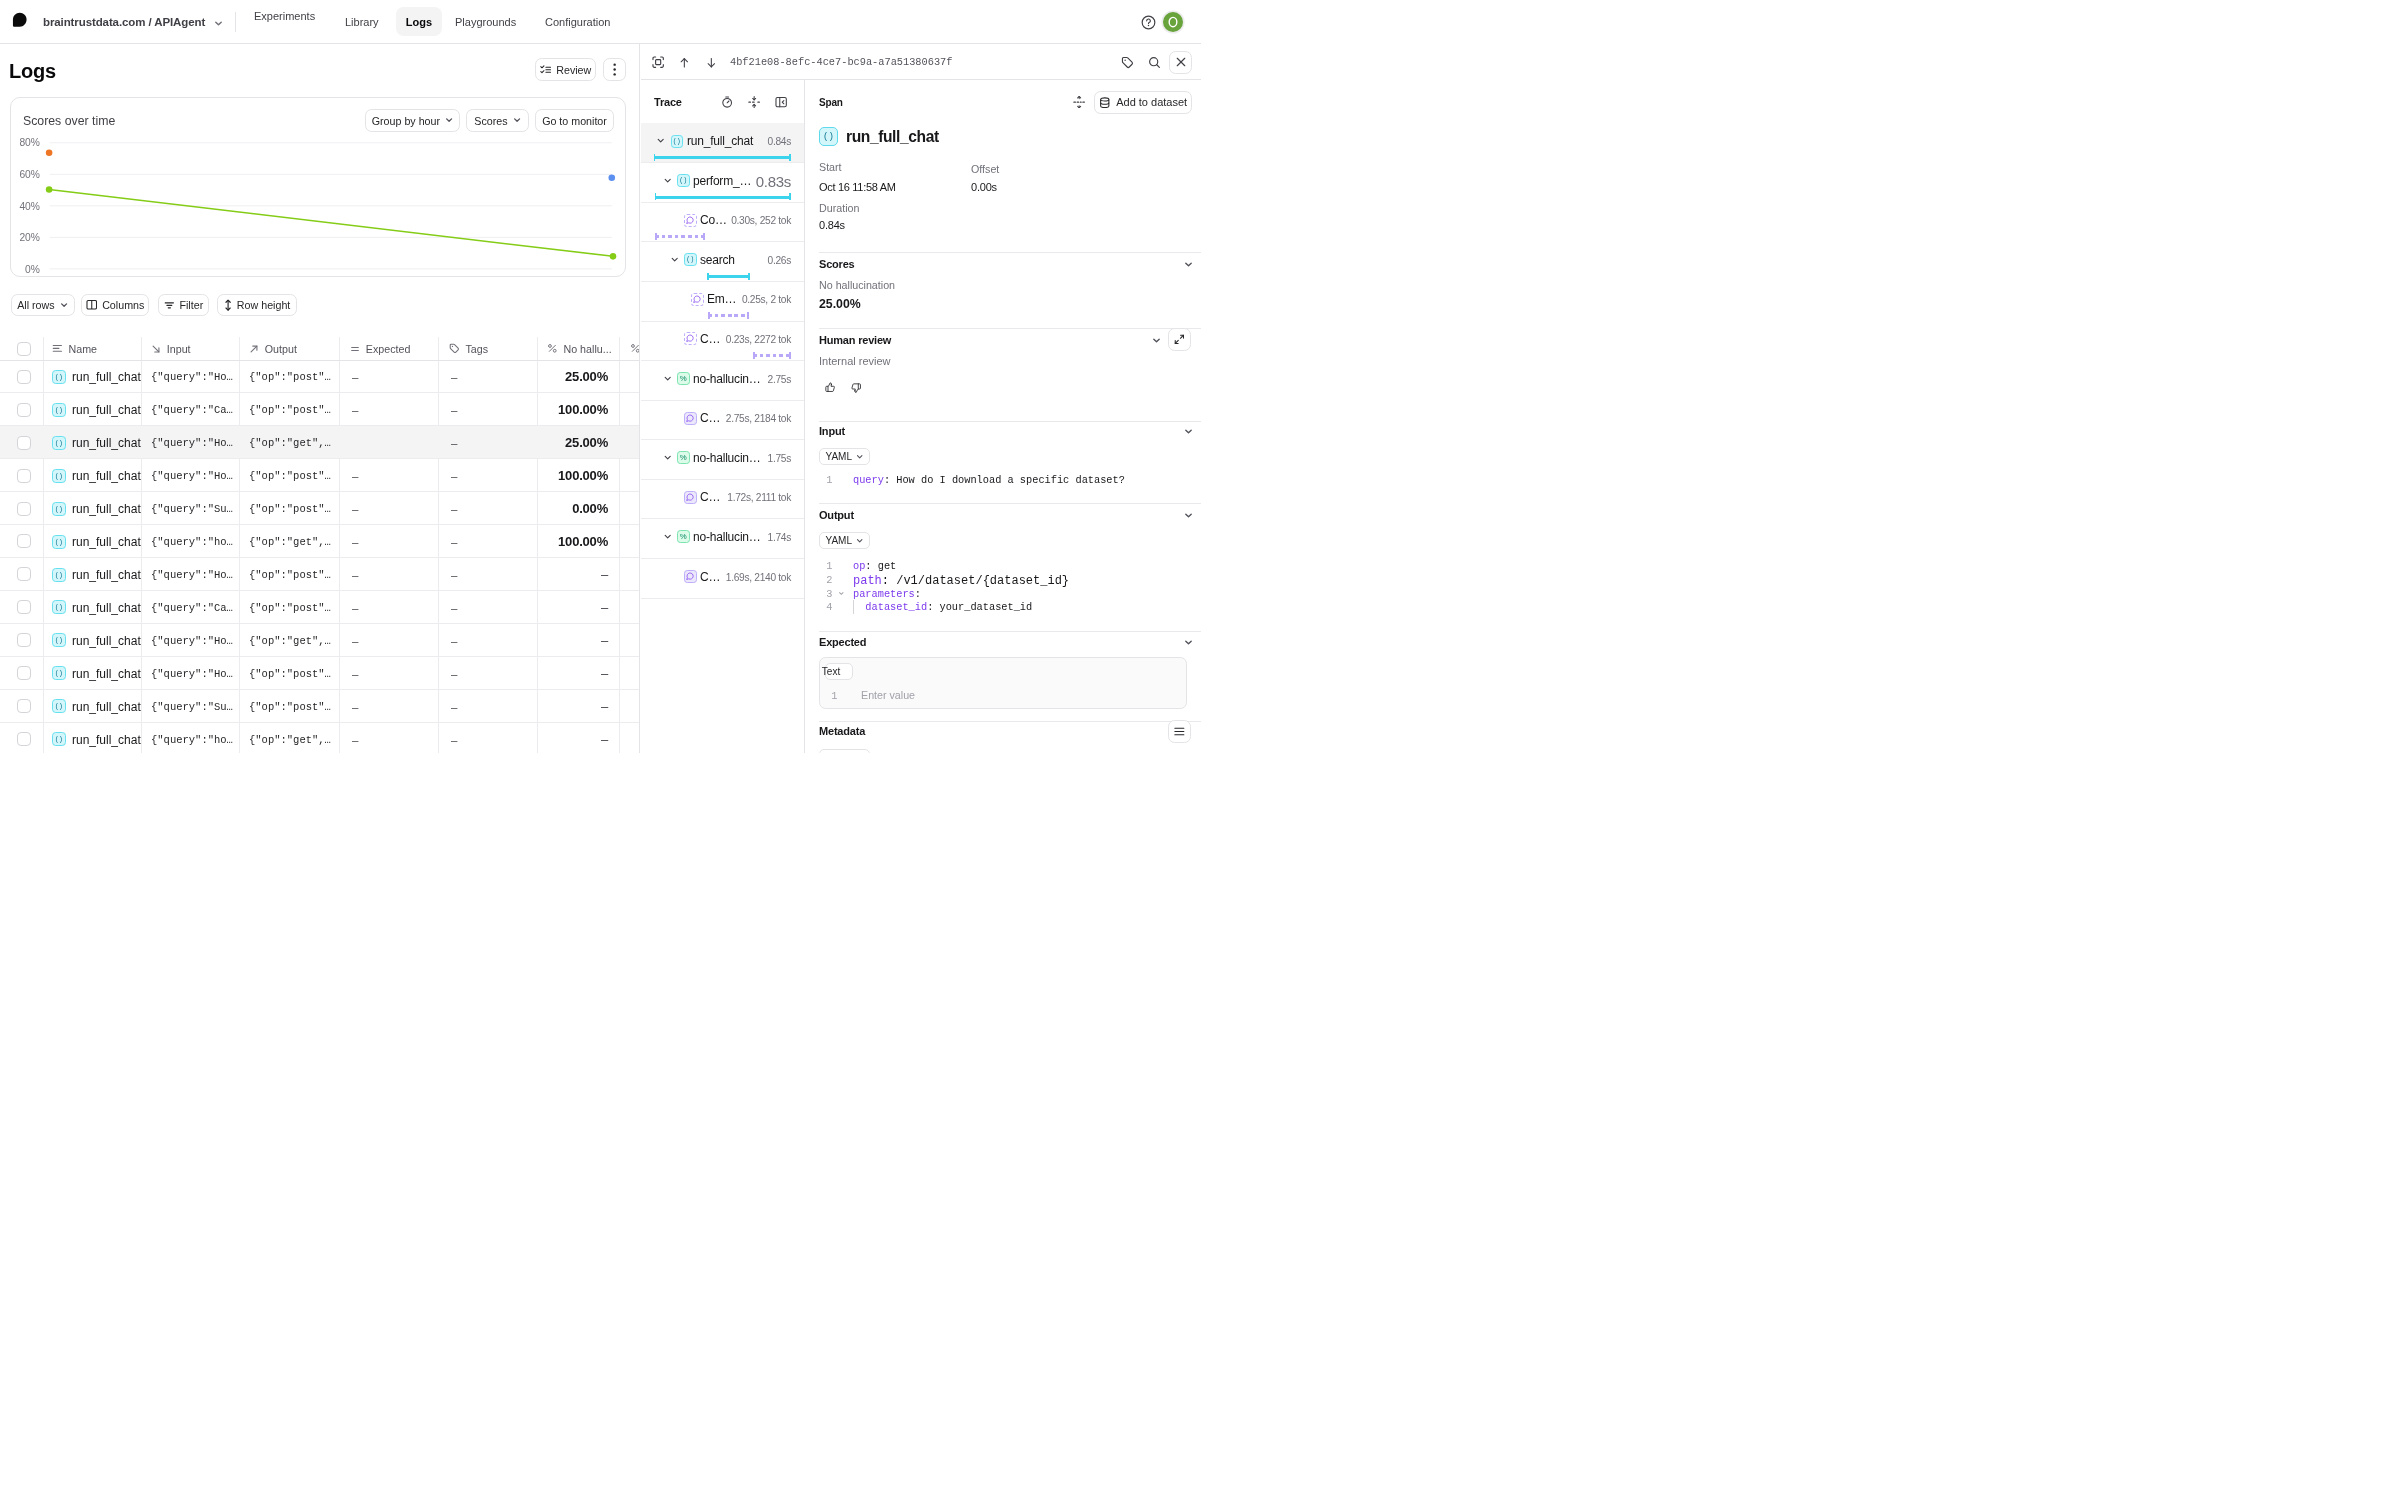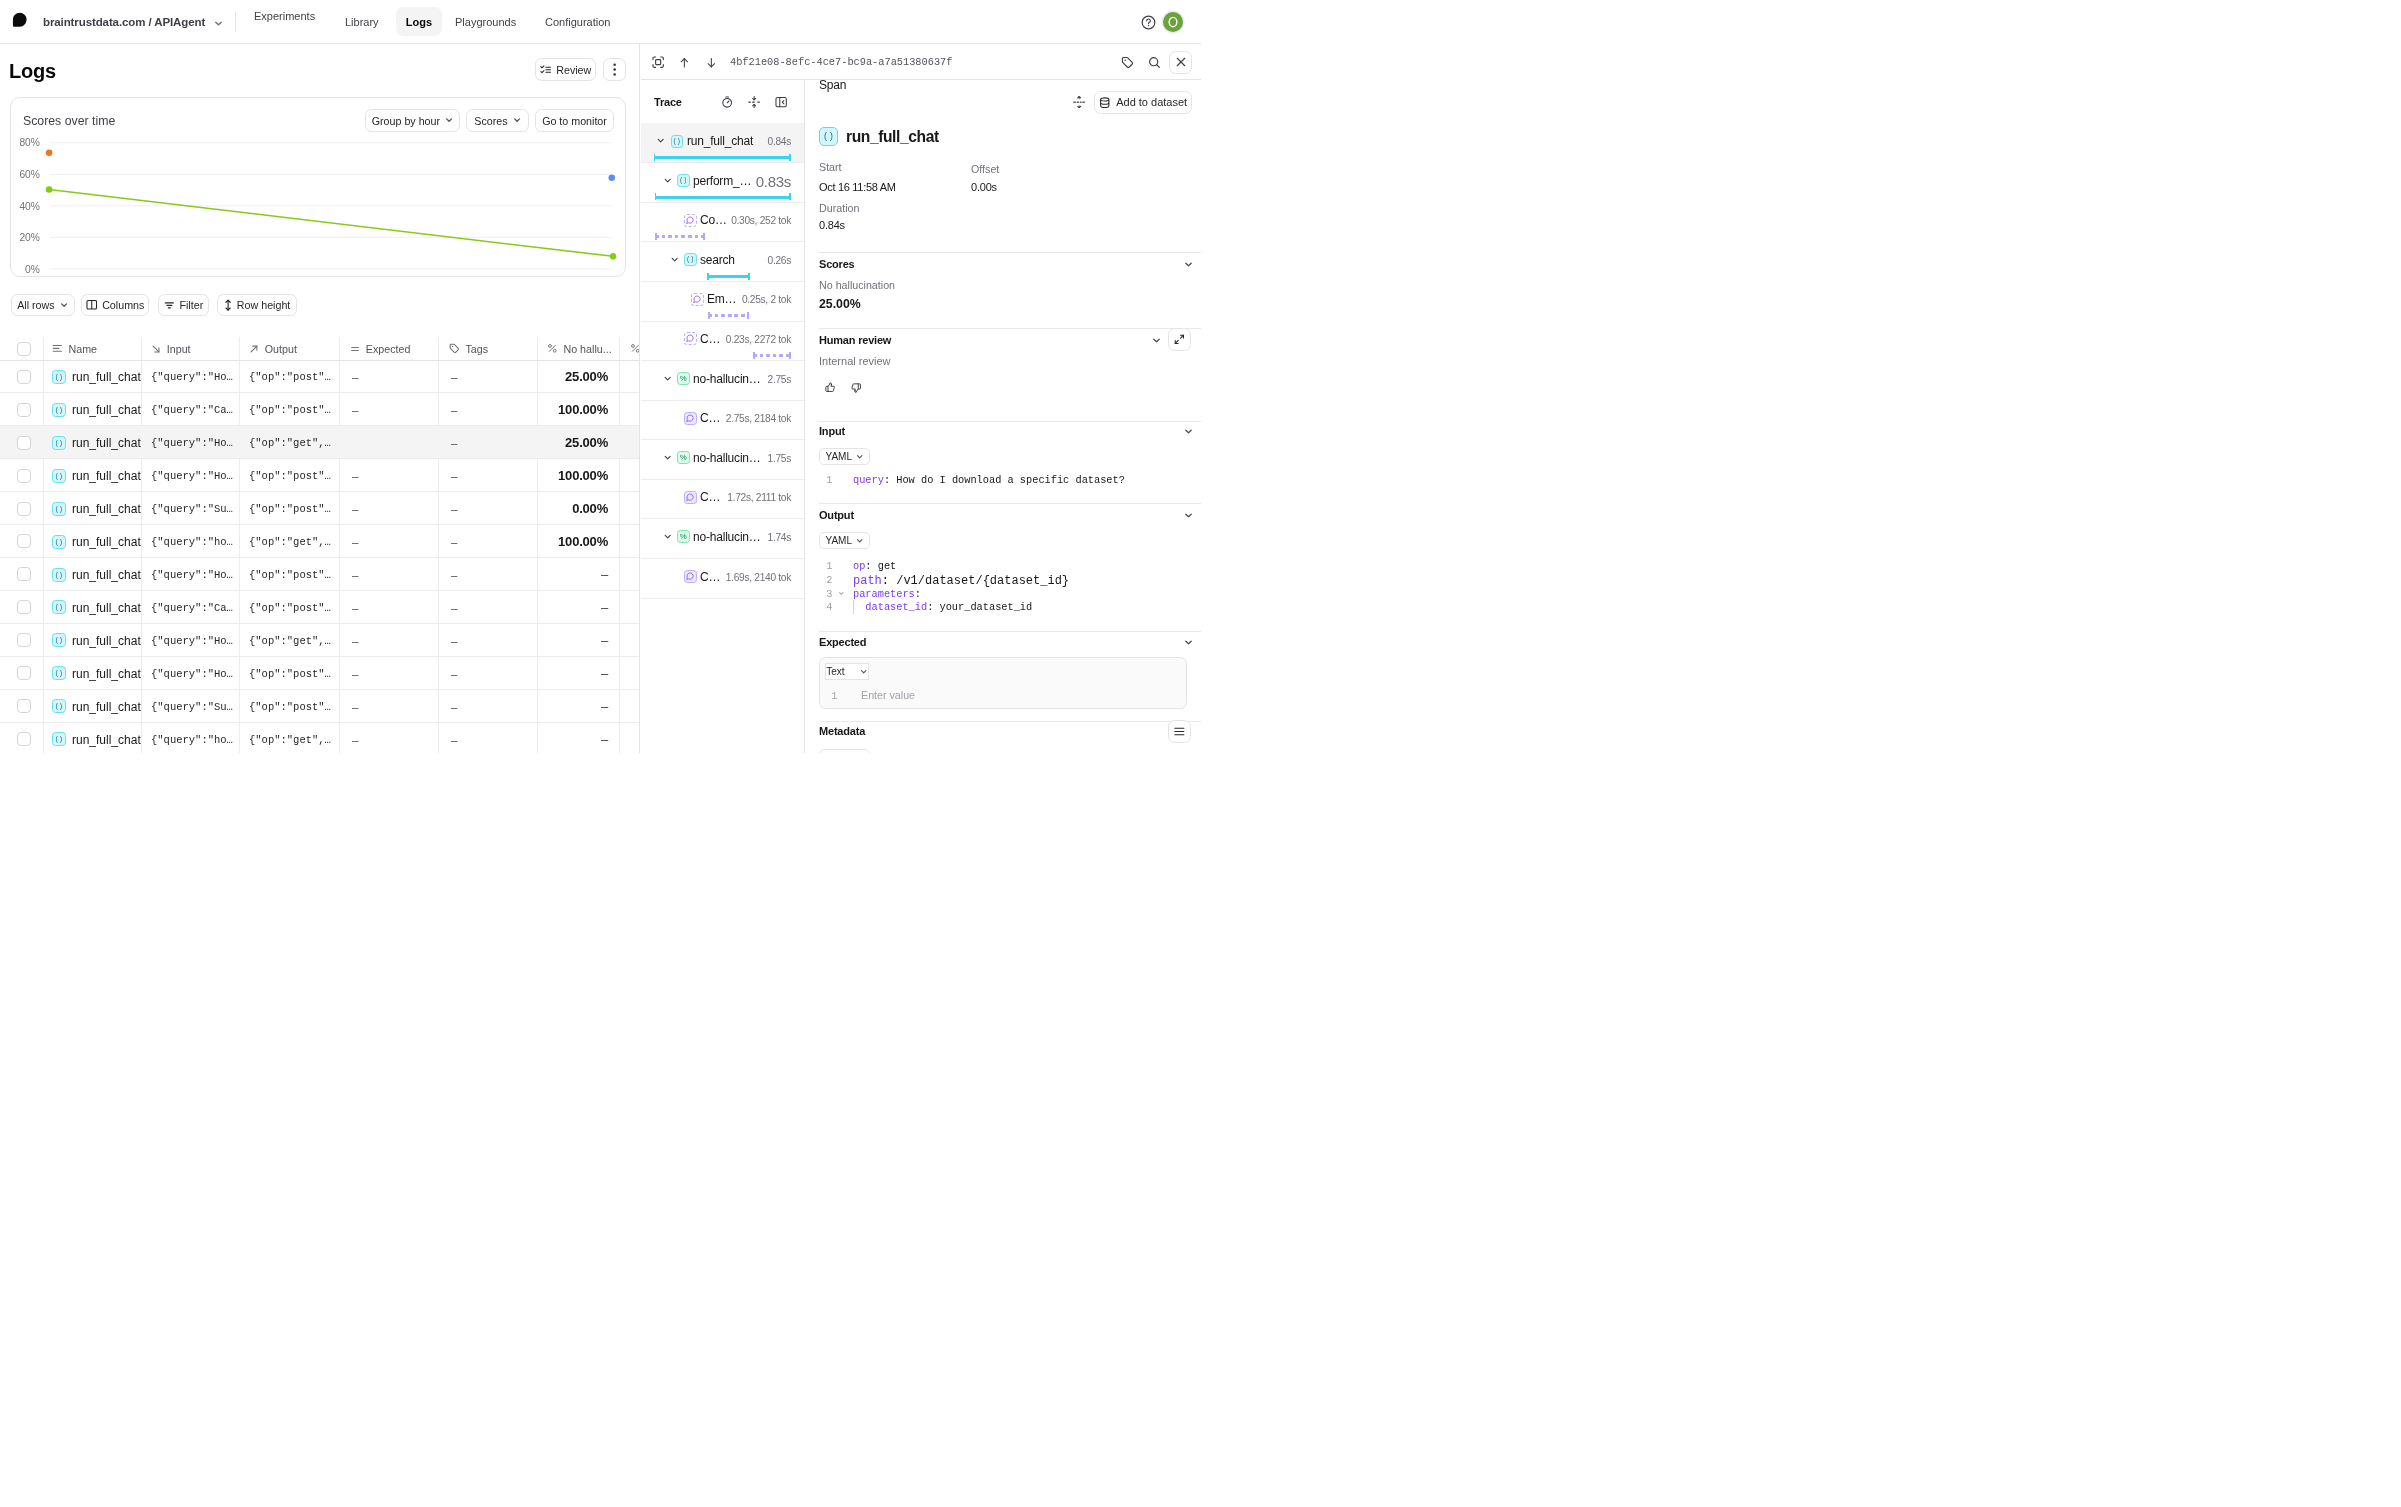--- a/index.html
+++ b/index.html
@@ -503,21 +503,21 @@
 <div class="abs" style="left:0;top:554px;width:163px;height:0.8px;background:#ececef"></div>
 <div class="abs" style="left:43px;top:526px;width:12.5px;height:12.5px;border:0.8px solid #bfaef9;border-radius:3.3px;background:#ece8fc;display:flex;align-items:center;justify-content:center">
       <svg width="8.2" height="8.2" viewBox="0 0 24 24">
         <path d="M7.9 20A9 9 0 1 0 4 16.1L2 22Z" fill="none" stroke="#7c3aed" stroke-width="2.1" stroke-linejoin="round"></path>
       </svg>
     </div>
 <div class="abs" style="left:59px;top:526px;width:91px;height:14px;display:flex;align-items:center">
       <span style="flex:1;min-width:0;overflow:hidden;text-overflow:ellipsis;white-space:nowrap;font-size:12px;color:#18181b;font-weight:500;letter-spacing:-0.2px">Completion</span>
       <span style="white-space:nowrap;font-size:10.2px;color:#71717a;letter-spacing:-0.3px;padding-left:3.3px">1.69s, 2140 tok</span>
     </div>
-<div class="abs" style="left:178px;top:27px;height:27px;display:flex;align-items:center;font-size:12px;font-weight:400;letter-spacing:-0.2px">Span</div>
+<div class="abs" style="left:178px;top:45px;height:27px;display:flex;align-items:center;font-size:10px;font-weight:700;letter-spacing:-0.2px">Span</div>
 <svg class="abs" style="left:432px;top:52px" width="12.3" height="12.3" viewBox="0 0 15 15">
       <g fill="none" stroke="#3f3f46" stroke-width="1.3" stroke-linecap="round" stroke-linejoin="round">
         <path d="M7.5 0.8 V3.2"></path>
         <path d="M5.7 2.4 L7.5 0.6 L9.3 2.4"></path>
         <path d="M7.5 14.2 V11.8"></path>
         <path d="M5.7 12.6 L7.5 14.4 L9.3 12.6"></path>
         <line x1="1" y1="7.5" x2="3" y2="7.5"></line>
         <line x1="5" y1="7.5" x2="10" y2="7.5" stroke-dasharray="1.8 2"></line>
         <line x1="12" y1="7.5" x2="14" y2="7.5"></line>
       </g>
@@ -610,21 +610,21 @@
     <div class="abs mono" style="left:212px;top:544px;font-size:10.3px;color:#18181b;white-space:pre"><span style="color:#7c3aed">parameters</span><span style="color:#18181b">:</span></div>
 <div class="abs mono" style="left:180px;top:557px;width:11.5px;text-align:right;font-size:10.3px;color:#a1a1aa">4</div>
     <div class="abs" style="left:212px;top:556px;width:0.8px;height:13.6px;background:#d4d4d8"></div>
     <div class="abs mono" style="left:212px;top:557px;font-size:10.3px;color:#18181b;white-space:pre"><span style="color:#7c3aed">  dataset_id</span><span style="color:#18181b">: your_dataset_id</span></div>
 <div class="abs" style="left:178px;top:587px;width:382px;height:0.8px;background:#e9e9eb"></div>
 <div class="abs sect" style="left:178px;top:592px">Expected</div>
 <svg class="abs" style="left:543px;top:594px" width="9" height="9" viewBox="0 0 10 10">
       <path d="M2 3.5 L5 6.5 L8 3.5" fill="none" stroke="#52525b" stroke-width="1.5" stroke-linecap="round" stroke-linejoin="round"></path>
     </svg>
 <div class="abs" style="left:178px;top:613px;width:368px;height:52px;background:#fafafa;border:0.8px solid #e4e4e7;border-radius:6.6px"></div>
-<div class="btn" style="left:184px;top:619px;width:44px;height:16.5px;border-radius:0;font-size:10px;gap:16px">
+<div class="btn" style="left:184px;top:619px;width:28px;height:16.5px;border-radius:5px;font-size:10px;gap:16px">
       <span>Text</span>
       <svg width="7.4" height="7.4" viewBox="0 0 10 10">
         <path d="M2 3.5 L5 6.5 L8 3.5" fill="none" stroke="#52525b" stroke-width="1.5" stroke-linecap="round" stroke-linejoin="round"></path>
       </svg>
     </div>
 <div class="abs mono" style="left:185px;top:646px;width:11.5px;text-align:right;font-size:10.3px;color:#a1a1aa">1</div>
 <div class="abs" style="left:220px;top:645px;font-size:10.7px;color:#a1a1aa">Enter value</div>
 <div class="abs" style="left:178px;top:677px;width:382px;height:0.8px;background:#e9e9eb"></div>
 <div class="abs sect" style="left:178px;top:681px">Metadata</div>
 <div class="btn" style="left:527px;top:676px;width:23px;height:23px">

